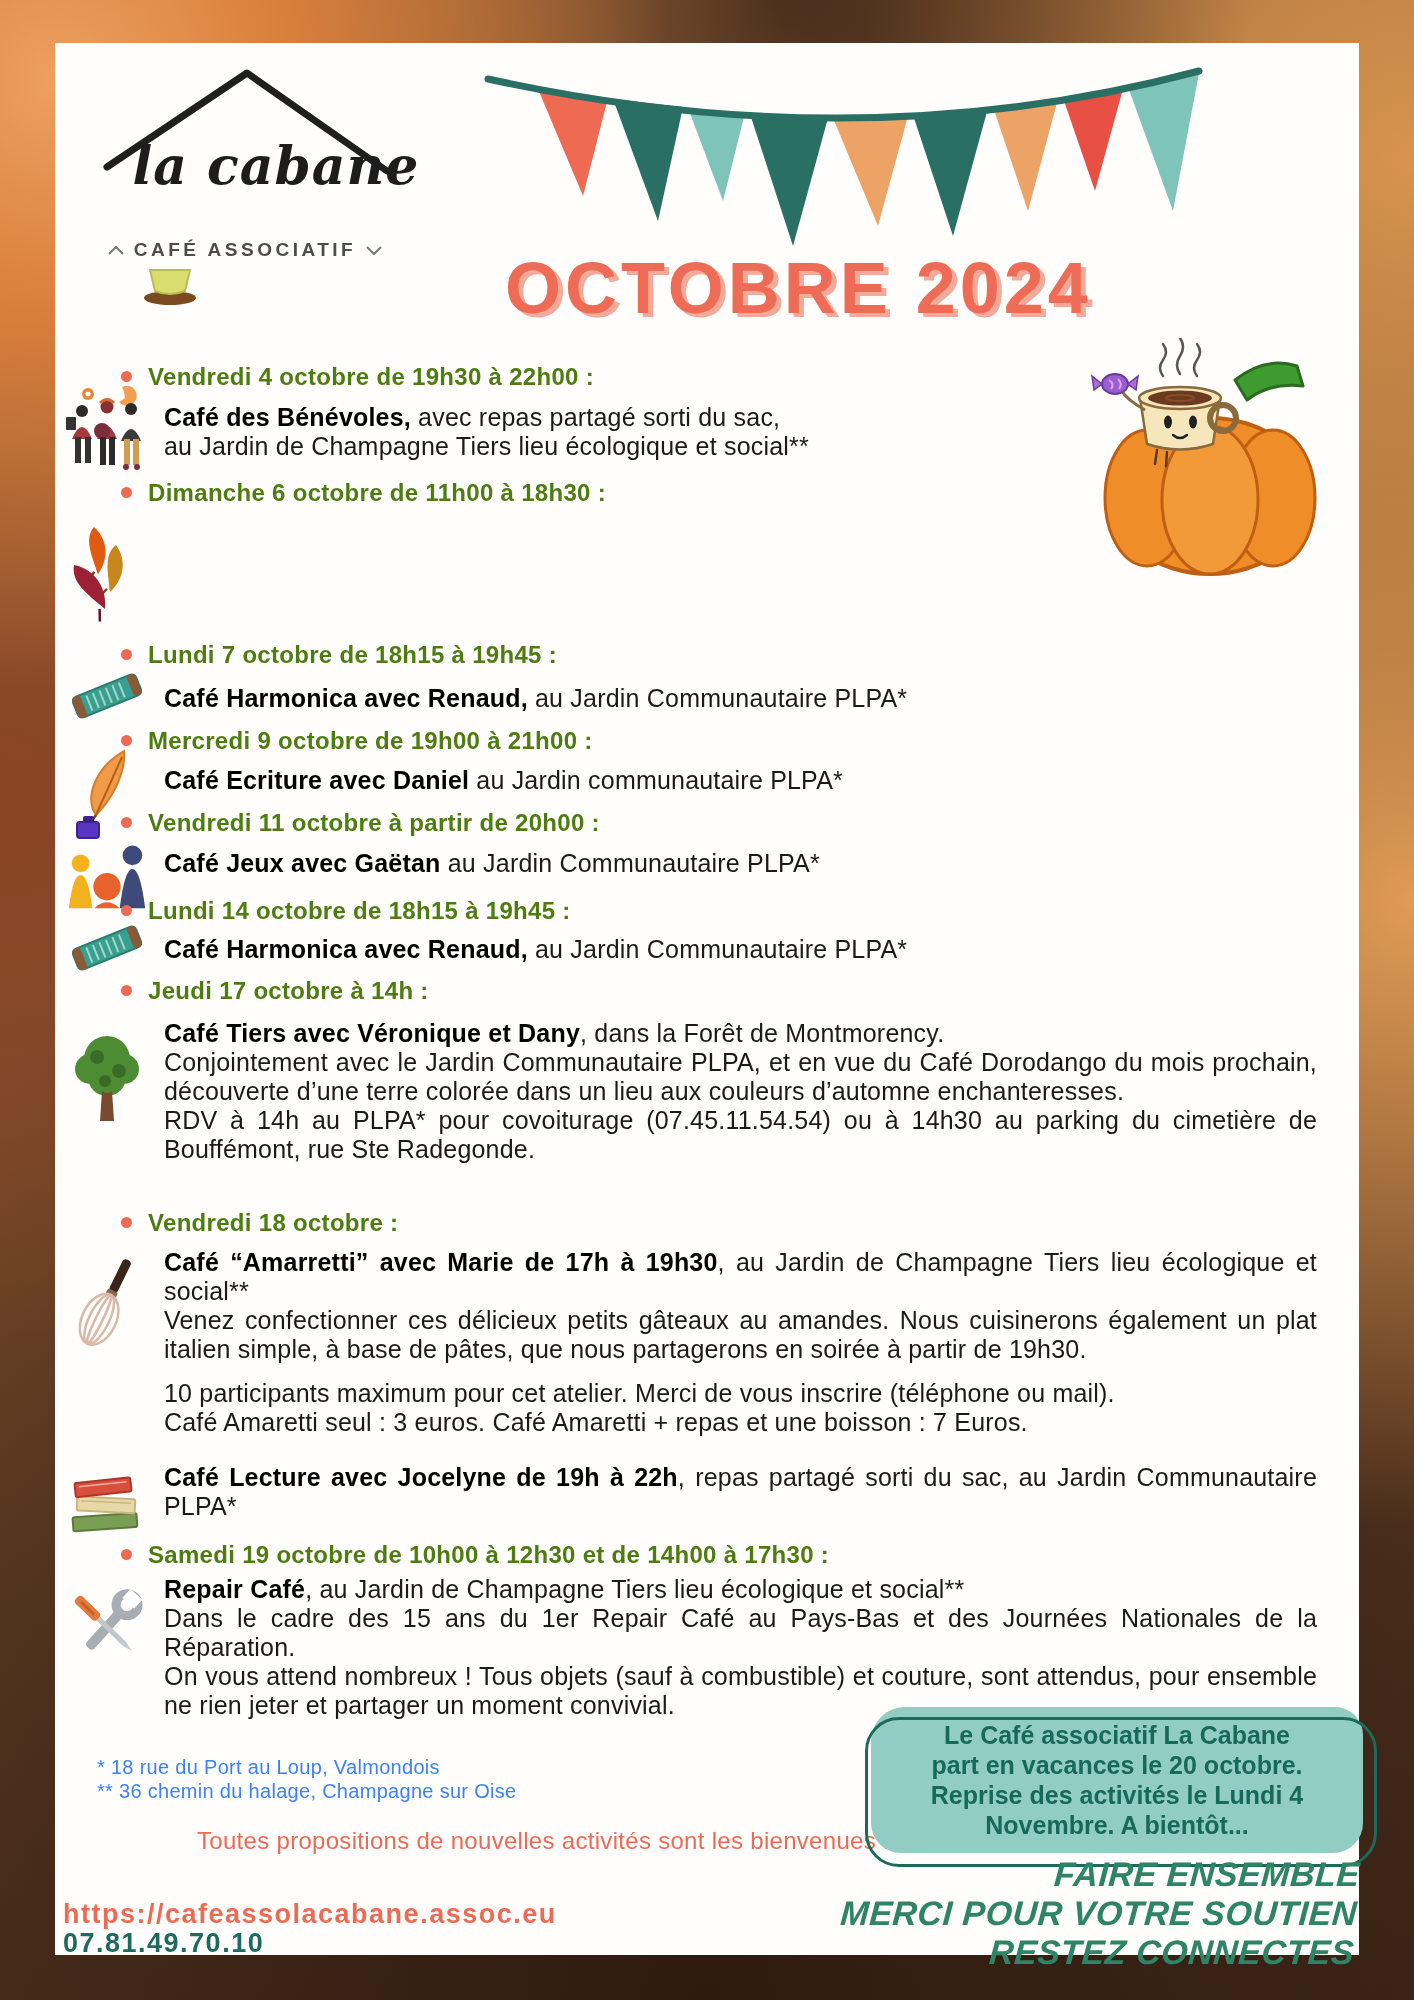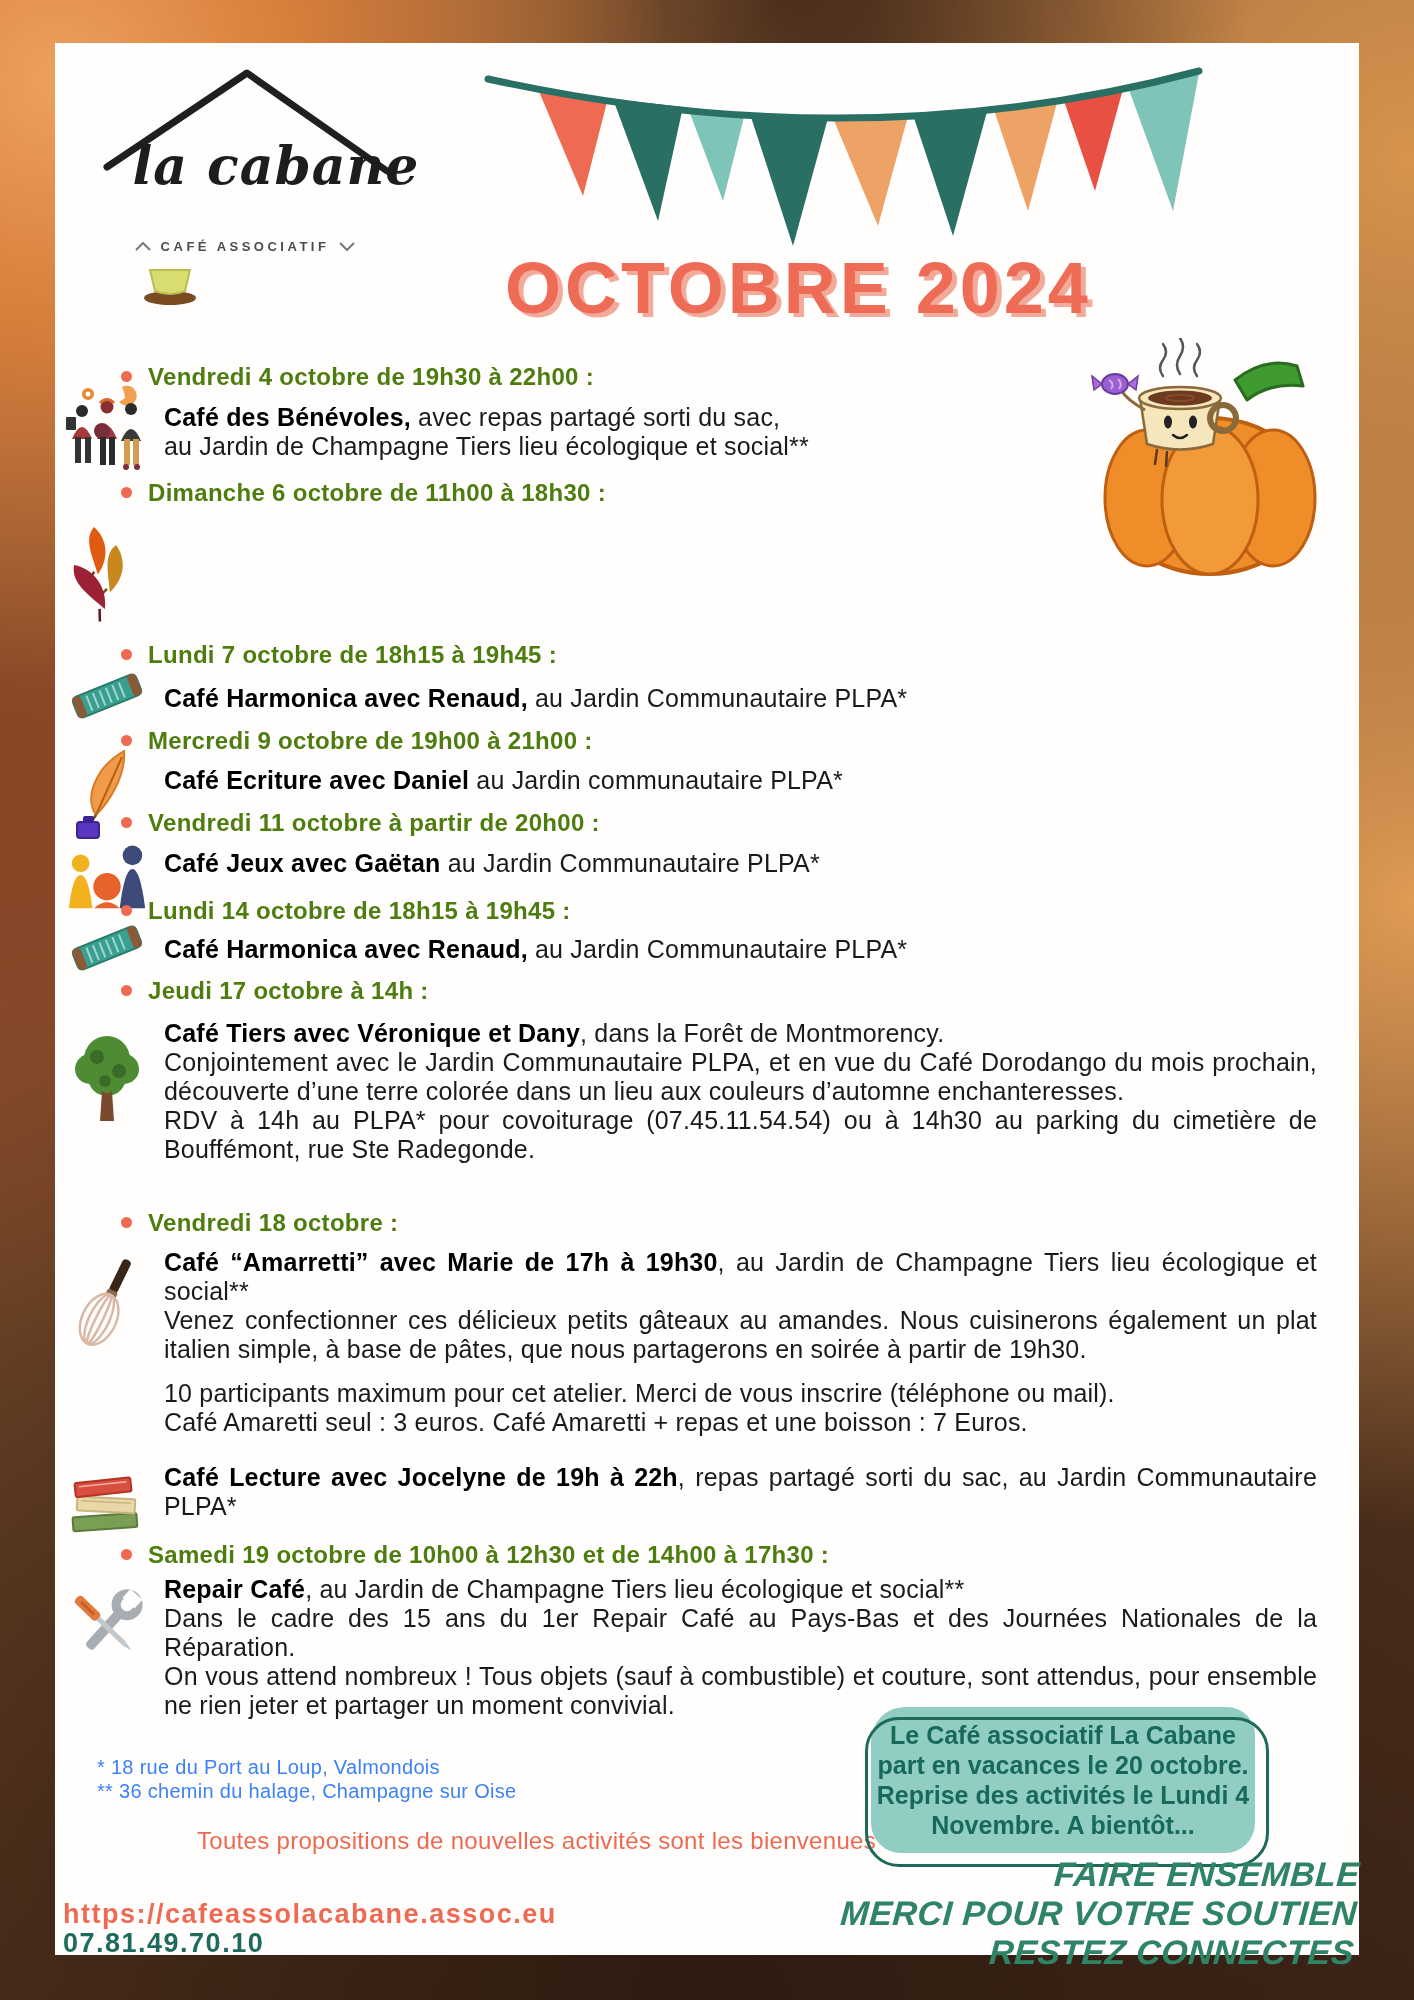--- a/index.html
+++ b/index.html
@@ -22,21 +22,21 @@
   }
   
   .roof-svg{position:absolute;left:40px;top:20px;}
   .logo-name{
     position:absolute;left:40px;top:92px;width:300px;text-align:center;
     font-family:"DejaVu Serif",serif;font-style:italic;font-weight:bold;
     font-size:52px;color:#1d1d1d;letter-spacing:1px;margin-left:31px;
   }
   .logo-sub{
     position:absolute;left:40px;top:196px;width:300px;text-align:center;
-    font-size:13px;letter-spacing:3.5px;color:#4c4c4c;font-weight:bold;
+    font-size:19px;letter-spacing:3.5px;color:#4c4c4c;font-weight:bold;
     display:flex;align-items:center;justify-content:center;gap:10px;
   }
   .cup-svg{position:absolute;left:80px;top:222px;}
   .bunting-svg{position:absolute;left:428px;top:18px;}
   .poster-title{
     position:absolute;left:450px;top:204px;width:700px;
     font-weight:bold;font-size:72px;letter-spacing:4px;color:#ee6c55;
     text-shadow:5px 4px 0 #f2ab9b;white-space:nowrap;
   }
   .pumpkin-svg{position:absolute;left:1030px;top:295px;}
@@ -63,21 +63,21 @@
     white-space:pre-line;letter-spacing:.3px;
   }
   .invitation{
     position:absolute;left:142px;top:1784px;font-size:24px;color:#ed6a52;letter-spacing:.3px;
   }
   .contact{position:absolute;left:8px;top:1826px;font-weight:bold;font-size:27px;line-height:29px;letter-spacing:1.5px;}
   .contact .email{color:#1c6b5c;}
   .contact .url{color:#ee6a52;margin-top:31px;}
   .contact .phone{color:#1c6b5c;}
   .vacation-box{
-    position:absolute;left:816px;top:1664px;width:384px;height:146px;
+    position:absolute;left:816px;top:1664px;width:492px;height:146px;
     background:#92cdc4;border-radius:34px 28px 30px 30px;
     display:flex;align-items:center;justify-content:center;
   }
   .vacation-box::after{
     content:'';position:absolute;left:-6px;top:10px;right:-14px;bottom:-14px;
     border:3px solid #1d6a5b;border-radius:34px;pointer-events:none;
   }
   .vacation-text{
     font-weight:bold;font-size:25px;line-height:30px;color:#17695a;
     text-align:center;white-space:pre-line;

